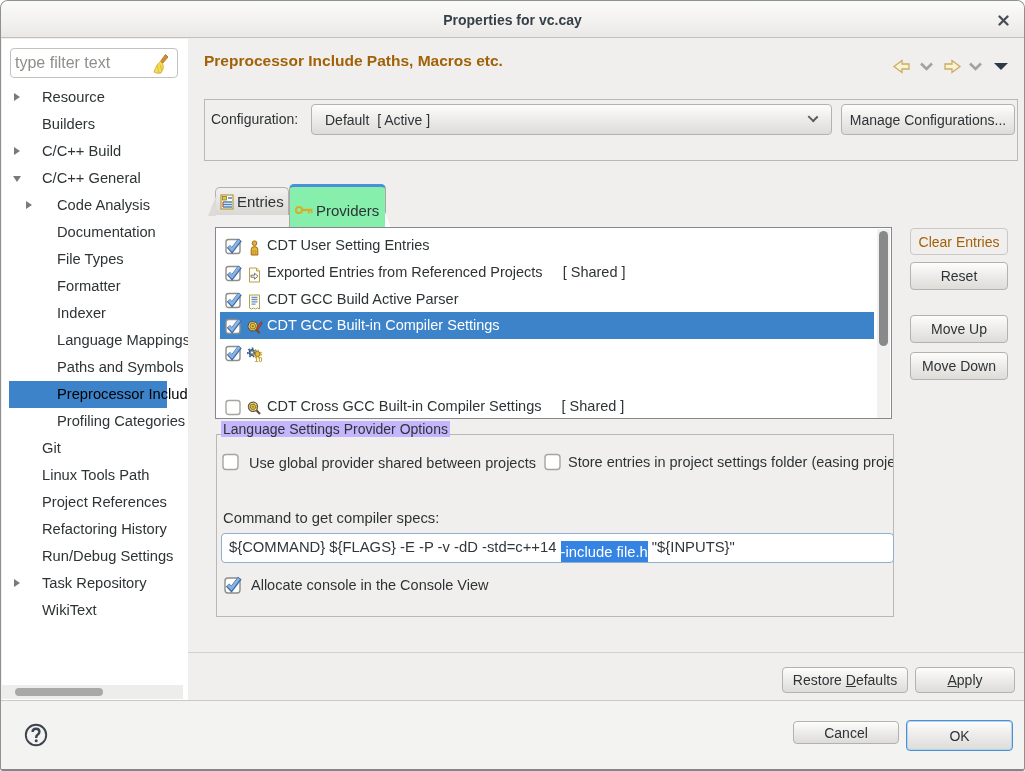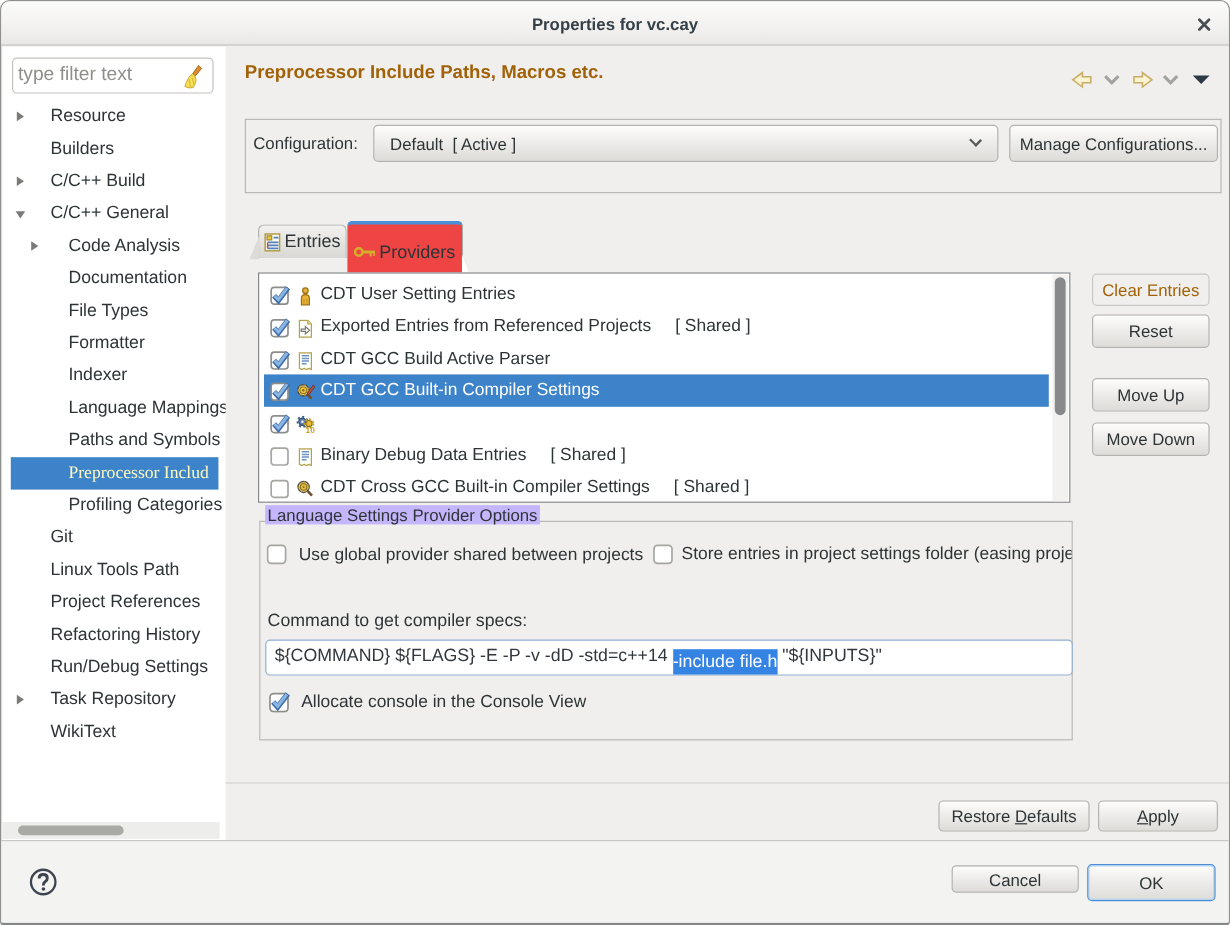--- a/index.html
+++ b/index.html
@@ -14,21 +14,21 @@
   background:linear-gradient(#fbfbfa,#f2f1f0 60%,#e9e8e6);
   border-bottom:1px solid #c1c0bd; }
 #title { width:100%; text-align:center; top:11px; font-weight:bold; font-size:14px; color:#354048; }
 
 
 #sidebar { left:1px; top:38px; width:191px; height:662px; background:#ffffff; overflow:hidden; }
 #filter { position:absolute; left:8px; top:9px; width:168px; height:30px; background:#fff;
   border:1px solid #c4c2bf; border-radius:4px; color:#8e8e8a; font-size:16px;
   line-height:28px; padding-left:4px; }
 .trow { position:absolute; left:0; width:185px; height:27px; line-height:27px; font-size:14.7px; white-space:nowrap; }
-.tsel { left:7px; width:173px; background:#3d83c9; color:#fef9c3;font-family:Liberation Serif, serif; }
+.tsel { left:7px; width:158px; background:#3d83c9; color:#000000; }
 .arr { position:absolute; width:0; height:0; top:8px; }
 .arr.r { border-left:6px solid #7a7a78; border-top:4.5px solid transparent; border-bottom:4.5px solid transparent; top:9px; }
 .arr.d { border-top:6px solid #7a7a78; border-left:4.5px solid transparent; border-right:4.5px solid transparent; top:10.5px; }
 #hscroll { left:1px; top:684px; width:181px; height:14px; background:#ededeb; }
 #hthumb { position:absolute; left:13px; top:3px; width:88px; height:8px; background:#a9a9a6; border-radius:4px; }
 
 #rp { left:187px; top:38px; width:837px; height:662px; background:#f0efed; }
 #heading { left:203px; top:51px; font-size:15.5px; font-weight:bold; color:#a16207; }
 
 #cfgbox { left:203px; top:98px; width:814px; height:62px; border:1px solid #b9b8b5; }
@@ -39,21 +39,21 @@
 .btn.dis { background:#f0efed; border-color:#c9c8c5; color:#a16207; }
 #combo { left:310px; top:103px; width:521px; height:31px; justify-content:flex-start; padding-left:13px; }
 #combochev { position:absolute; right:14px; top:10px; width:8px; height:8px;
   border-right:2px solid #55595c; border-bottom:2px solid #55595c; transform:rotate(45deg) scale(1,0.9); margin-top:-2px;}
 #managebtn { left:840px; top:103px; width:174px; height:31px; }
 
 .tab { position:absolute; font-size:15px; display:flex; align-items:center; }
 #tab1 { left:214px; top:186px; width:74px; height:28px; overflow:visible;
   background:linear-gradient(#f2f1ef,#d9d8d5); border:1px solid #b1b0ac;
   border-radius:5px 5px 0 0; border-bottom:none; padding-left:4px; }
-#tab2 { left:288px; top:183px; width:97px; height:49px; background:#ef4444;
+#tab2 { left:288px; top:183px; width:97px; height:49px; background:#86efac;
   border:1px solid #a9a8a4; border-top:3px solid #4a90d9; border-bottom:none;
   border-radius:5px 5px 0 0; padding-left:5px; }
 #tab1:before { content:""; position:absolute; left:-8px; bottom:-1px; width:0; height:0;
   border-left:8px solid transparent; border-bottom:20px solid #dcdbd8; }
 #tab2:after { content:""; position:absolute; right:-8px; bottom:-1px; width:0; height:0;
   border-right:8px solid transparent; border-bottom:22px solid #fff; }
 
 #list { left:214px; top:226px; width:677px; height:192px; background:#fff; border:1.5px solid #86888b; overflow:hidden; }
 .lrow { position:absolute; left:0; width:660px; height:27px; line-height:27px; font-size:14.5px; white-space:nowrap; }
 .lrow .cb { position:absolute; left:9px; top:5px; }
@@ -264,30 +264,20 @@
             <path d="M3.9 9.5 L7 12.7 L14.3 3.1" fill="none" stroke="#8ab4e2" stroke-width="2.6"></path>
           </svg></span>
         <span class="ic"><svg width="16" height="16" viewBox="0 0 16 16">
             <circle cx="5" cy="5.5" r="3" fill="#5f7fa9" stroke="#2c4a70" stroke-width="1"></circle>
             <circle cx="5" cy="5.5" r="4.2" fill="none" stroke="#3d5f8c" stroke-width="1.6" stroke-dasharray="1.8 2"></circle>
             <circle cx="5" cy="5.5" r="1" fill="#fff"></circle>
             <circle cx="10.5" cy="7" r="2.6" fill="#e2bb35" stroke="#8a6d1c" stroke-width="1"></circle>
             <circle cx="10.5" cy="7" r="3.7" fill="none" stroke="#caa52e" stroke-width="1.5" stroke-dasharray="1.6 1.8"></circle>
             <text x="7.6" y="15" font-size="7" font-weight="bold" fill="#c89a1d" font-family="Liberation Sans">10</text>
           </svg></span>
-      </div>
-    <div class="lrow" style="top:138px">
-        <span class="cb"><svg width="18" height="18" viewBox="0 0 18 18">
-            <rect x="1" y="2.5" width="14" height="14" rx="2.5" fill="#fff" stroke="#a5a5a2" stroke-width="1.4"></rect>
-          </svg></span>
-        <span class="ic"><svg width="15" height="16" viewBox="0 0 15 16">
-            <path d="M2.5 1 L12.5 1 L12.5 15 L10.5 14 L8.5 15 L6.5 14 L4.5 15 L2.5 14 Z" fill="#fdfdf4" stroke="#b5a04c" stroke-width="1"></path>
-            <path d="M4.5 3.5 H10.5 M4.5 5.7 H10.5 M4.5 7.9 H10.5 M4.5 10.1 H8.5" stroke="#6b93c4" stroke-width="1.3"></path>
-          </svg></span>
-        <span class="tx">Binary Debug Data Entries <span style="margin-left:16px">[ Shared ]</span></span>
       </div>
     <div class="lrow" style="top:165px">
         <span class="cb"><svg width="18" height="18" viewBox="0 0 18 18">
             <rect x="1" y="2.5" width="14" height="14" rx="2.5" fill="#fff" stroke="#a5a5a2" stroke-width="1.4"></rect>
           </svg></span>
         <span class="ic"><svg width="15" height="16" viewBox="0 0 15 16">
             <circle cx="6" cy="5.8" r="4.6" fill="#f7f3e0" stroke="#4a4a48" stroke-width="1.2"></circle>
             <circle cx="6" cy="5.8" r="2.7" fill="#e7c33c" stroke="#8a6d1c" stroke-width="1"></circle>
             <circle cx="6" cy="5.8" r="3.7" fill="none" stroke="#caa52e" stroke-width="1.5" stroke-dasharray="1.7 1.7"></circle>
             <circle cx="6" cy="5.8" r="0.9" fill="#8a6d1c"></circle>

